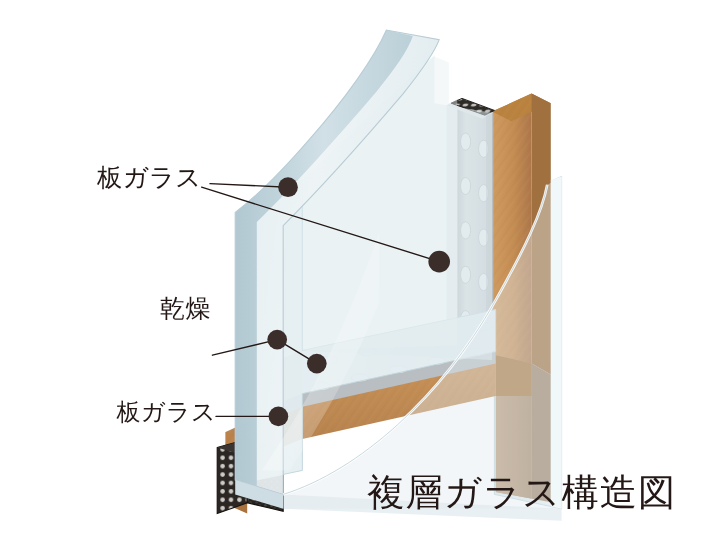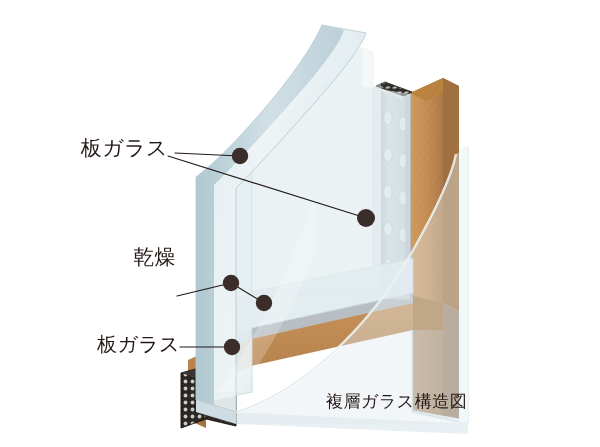--- a/index.html
+++ b/index.html
@@ -18,21 +18,21 @@
     letter-spacing:0.02em;
     line-height:1.12;
     text-align:right;
   }
   #label-ita{ left:8px; top:137px; width:160px; font-size:21px; }
   #label-kanso{ left:8px; top:246px; width:168px; font-size:21px; }
   #label-kanso .l1{display:block;}
   #label-kanso .l2{display:block;}
   #label-spacer{ left:8px; top:333px; width:172px; font-size:20px; }
   #caption{
-    position:absolute; left:326px; top:390px; font-size:17px;
+    position:absolute; left:306px; top:390px; font-size:31px;
     letter-spacing:0.03em; color:#231815;
   }
 </style>
 </head>
 <body>
 
 <div id="stage">
 
   <svg id="diagram" viewBox="0 0 600 447" xmlns="http://www.w3.org/2000/svg">
     <defs>

